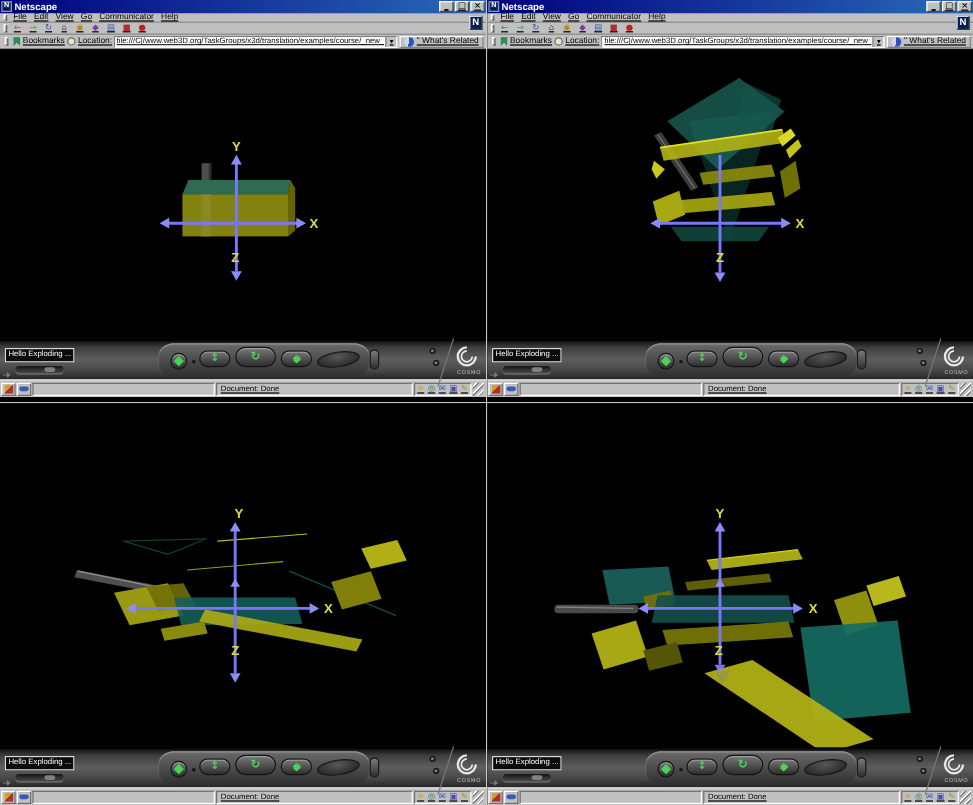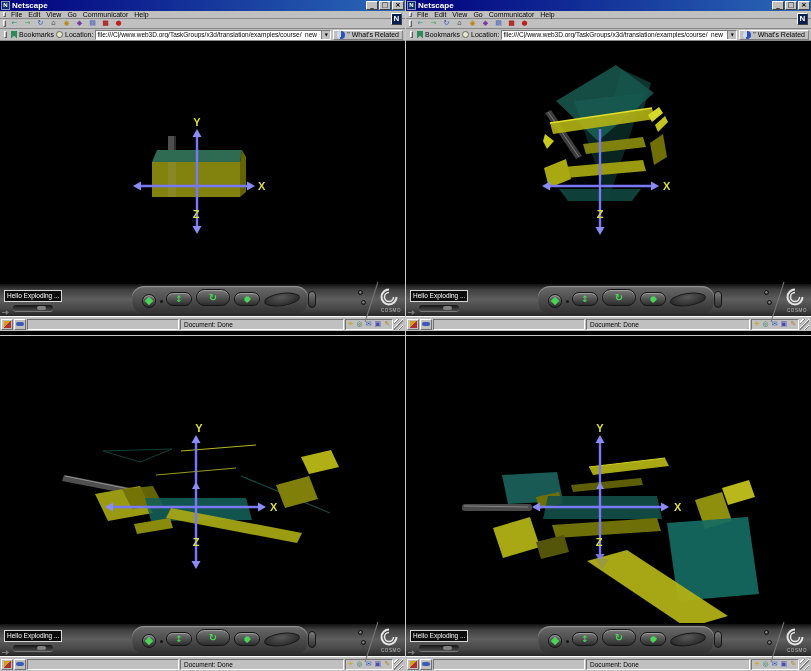--- a/index.html
+++ b/index.html
@@ -1,18 +1,18 @@
 <!DOCTYPE html>
 <html><head>
 <meta charset="utf-8">
 <style>
   * { box-sizing: border-box; margin: 0; padding: 0; }
   html,body { width: 811px; height: 671px; background: #c8c8c8; overflow: hidden;
               font-family: "Liberation Sans", sans-serif; }
-  .quad { position: absolute; width: 405px; height: 335px; background: #000; overflow: hidden; }
+  .quad { position: absolute; width: 405px; height: 335px; background: #000; overflow: hidden; text-decoration: underline; }
   #q-tl { left: 0;   top: 0; }
   #q-tr { left: 406px; top: 0; }
   #q-bl { left: 0;   top: 336px; }
   #q-br { left: 406px; top: 336px; }
 
   
   .titlebar { height: 11px; background: linear-gradient(90deg,#00007e,#2a6ab8);
               display: flex; align-items: center; gap: 2px; padding: 0 1px; }
   .nico { width: 9px; height: 9px; background: #0b2d6b; border: 1px solid #8899bb;
           color: #fff; font: bold 6px/7px "Liberation Sans", sans-serif; text-align: center; }

